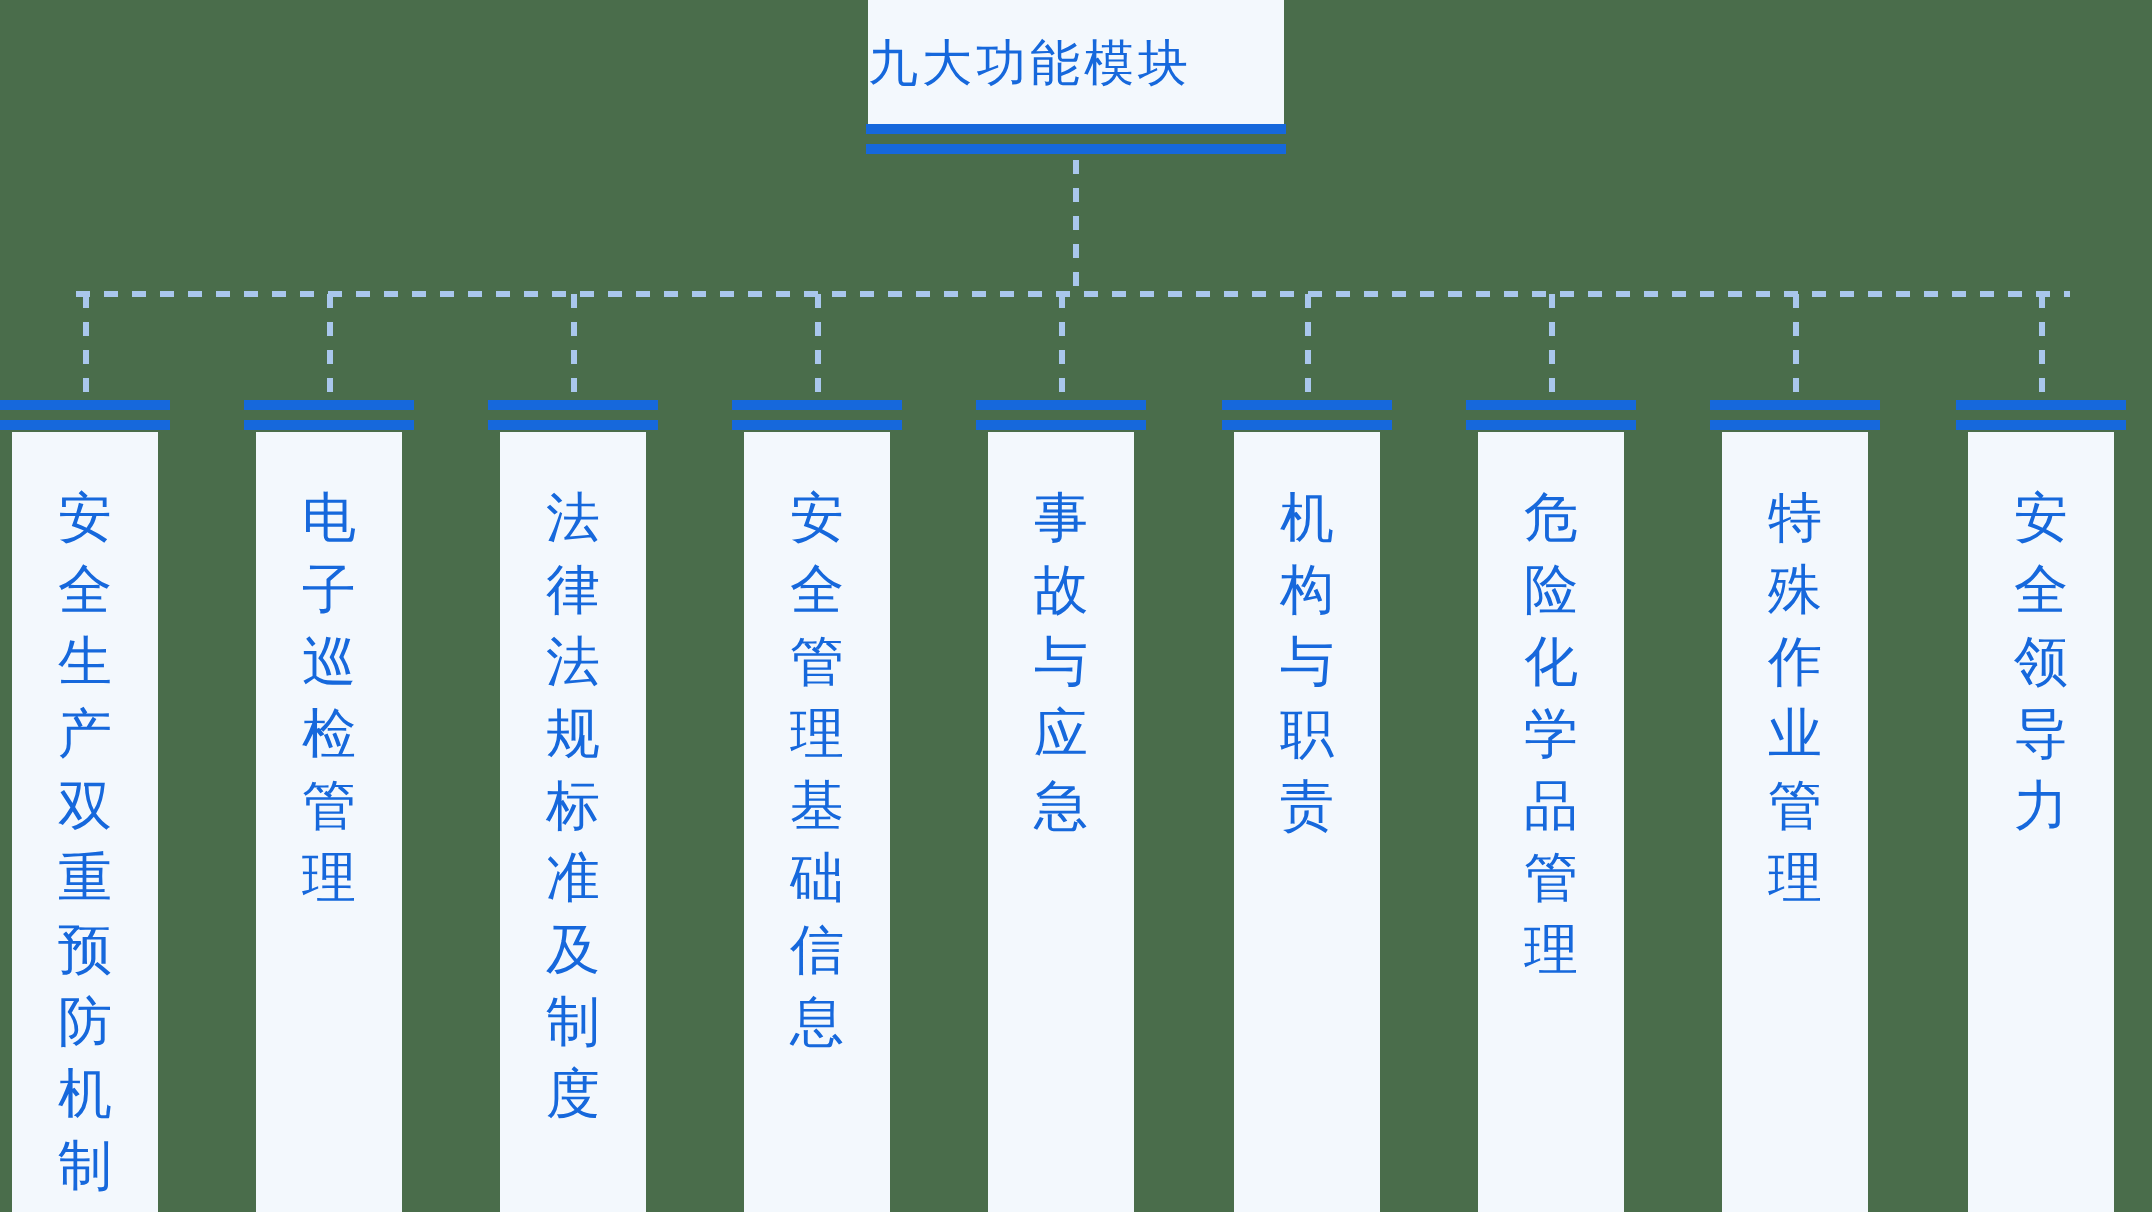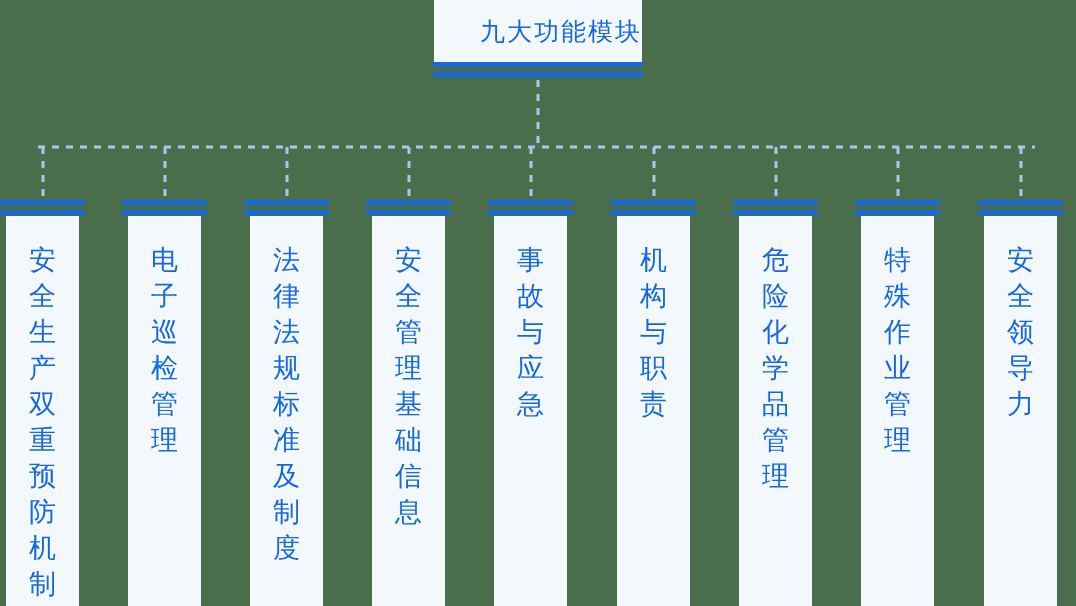--- a/index.html
+++ b/index.html
@@ -40,21 +40,21 @@
     left: 434px;
     top: 0px;
     width: 208px;
     z-index: 3;
   }
   .root-body {
     background: #f3f8fd;
     height: 62px;
     display: flex;
     align-items: center;
-    justify-content: flex-end;
+    justify-content: flex-start;
   }
   .root-title {
     color: #1668dc;
     font-size: 25px;
     letter-spacing: 2px;
     line-height: 1;
     white-space: nowrap;
   }
   .root-bar-wrap {
     position: absolute;

